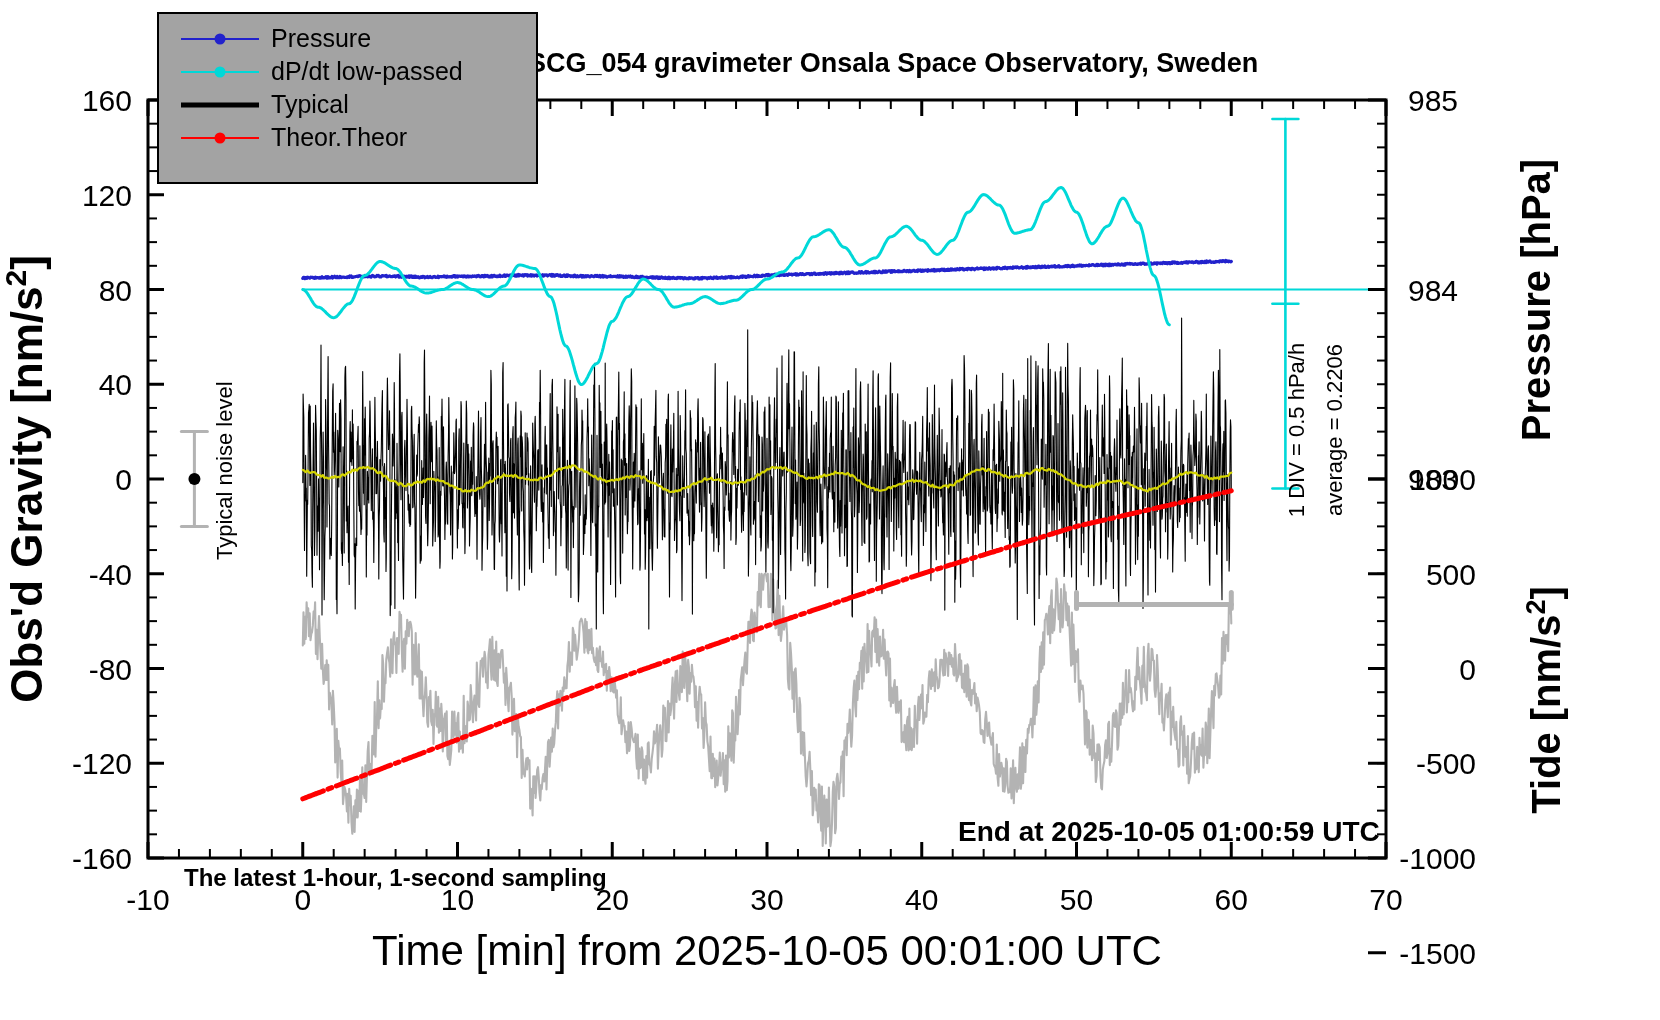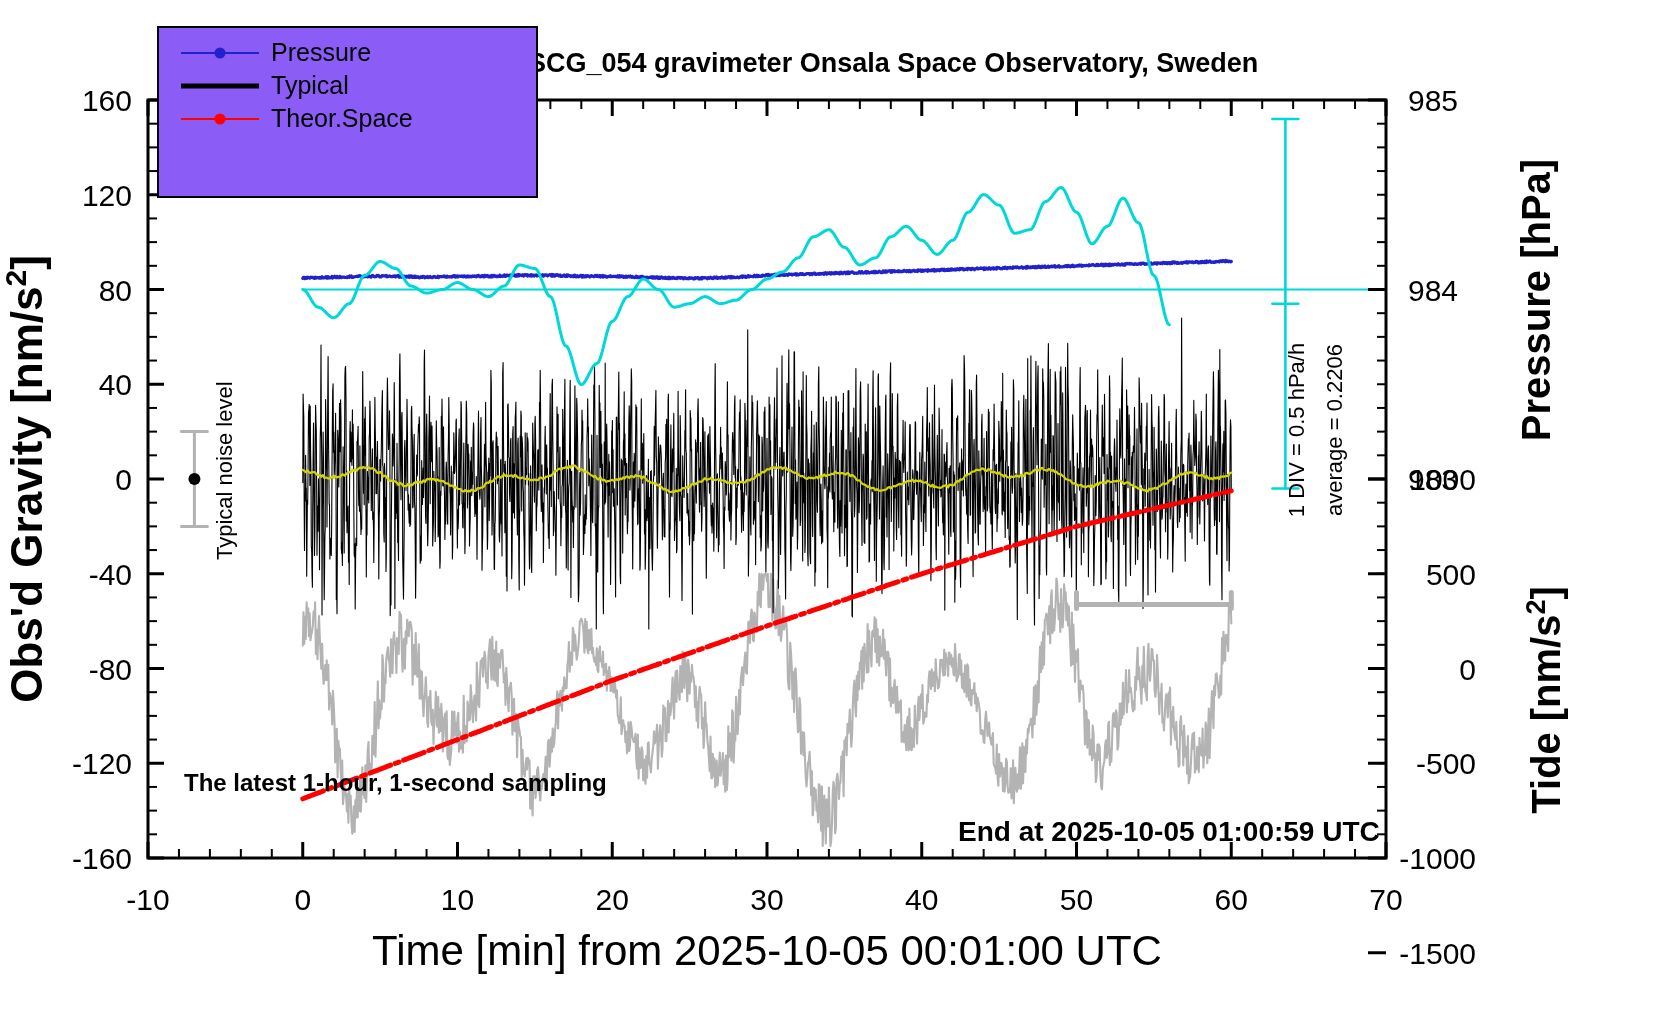--- a/index.html
+++ b/index.html
@@ -1,19 +1,19 @@
 <!DOCTYPE html>
 <html><head>
 <meta charset="utf-8">
 <style>
   html,body{margin:0;padding:0;background:#ffffff;}
   body{width:1660px;height:1020px;font-family:"Liberation Sans",sans-serif;color:#000;overflow:hidden;}
   #root{position:relative;width:1660px;height:1020px;}
   svg{display:block;}
-  .legend-box{position:absolute;background:#8b5cf6;border:2px solid #000;margin-top:14px;}
+  .legend-box{position:absolute;background:#a3a3a3;border:2px solid #000;}
   .legend-row{display:flex;align-items:center;height:33px;}
   .legend-swatch{width:78px;height:16px;position:relative;flex:0 0 78px;}
   .legend-line{position:absolute;left:0;top:50%;width:78px;transform:translateY(-50%);}
   .legend-dot{position:absolute;left:50%;top:50%;width:11px;height:11px;border-radius:50%;transform:translate(-50%,-50%);}
   .legend-label{font-size:25px;padding-left:12px;white-space:nowrap;font-family:"Liberation Sans",sans-serif;}
   .ov{position:absolute;white-space:nowrap;}
   .bold{font-weight:700;}
 </style>
 </head>
 <body>
@@ -245,29 +245,36 @@
   <div class="legend-box" id="legend" style="left: 157px; top: 12px; width: 355px; height: 160px; padding-top: 8px; padding-left: 22px;">
       <div class="legend-row">
         <div class="legend-swatch">
           <div class="legend-line" style="border-top: 2px solid rgb(34, 34, 204);"></div>
           <div class="legend-dot" style="background: rgb(34, 34, 204);"></div>
         </div>
         <div class="legend-label">Pressure</div>
       </div>
       <div class="legend-row">
         <div class="legend-swatch">
+          <div class="legend-line" style="border-top: 2px solid rgb(0, 216, 216);"></div>
+          <div class="legend-dot" style="background: rgb(0, 216, 216);"></div>
+        </div>
+        <div class="legend-label">dP/dt low-passed</div>
+      </div>
+      <div class="legend-row">
+        <div class="legend-swatch">
           <div class="legend-line" style="border-top: 5px solid rgb(0, 0, 0);"></div>
         </div>
         <div class="legend-label">Typical</div>
       </div>
       <div class="legend-row">
         <div class="legend-swatch">
           <div class="legend-line" style="border-top: 2px solid rgb(255, 0, 0);"></div>
           <div class="legend-dot" style="background: rgb(255, 0, 0);"></div>
         </div>
-        <div class="legend-label">Theor.Space</div>
+        <div class="legend-label">Theor.Theor</div>
       </div>
     </div>
 
-  <div class="ov bold" style="left:184px;top:769px;font-size:24px;">The latest 1-hour, 1-second sampling</div>
+  <div class="ov bold" style="left:184px;top:864px;font-size:24px;">The latest 1-hour, 1-second sampling</div>
   <div class="ov bold" style="left:958px;top:816px;font-size:28px;">End at 2025-10-05 01:00:59 UTC</div>
 
 </div>
 
 </body></html>

